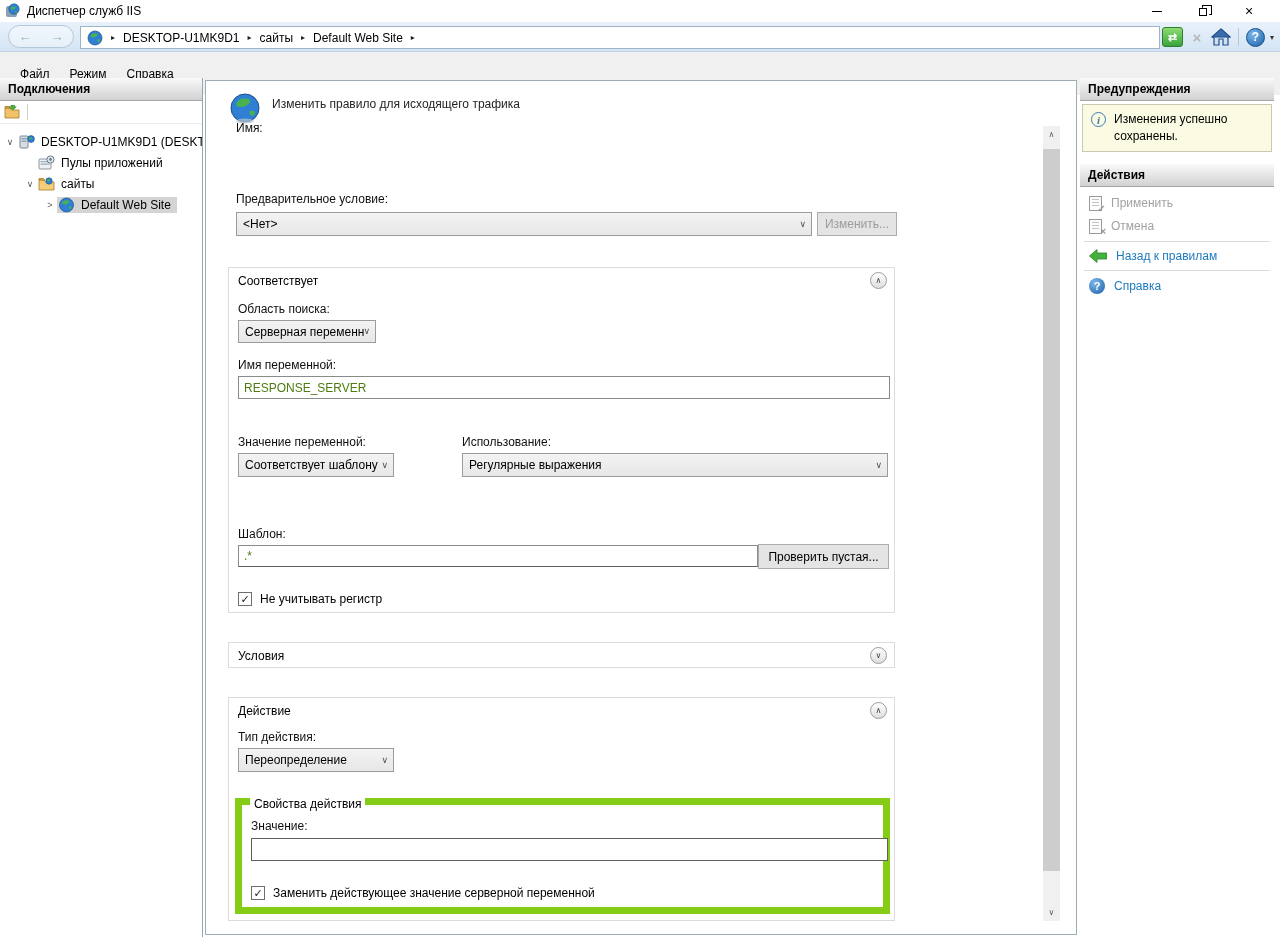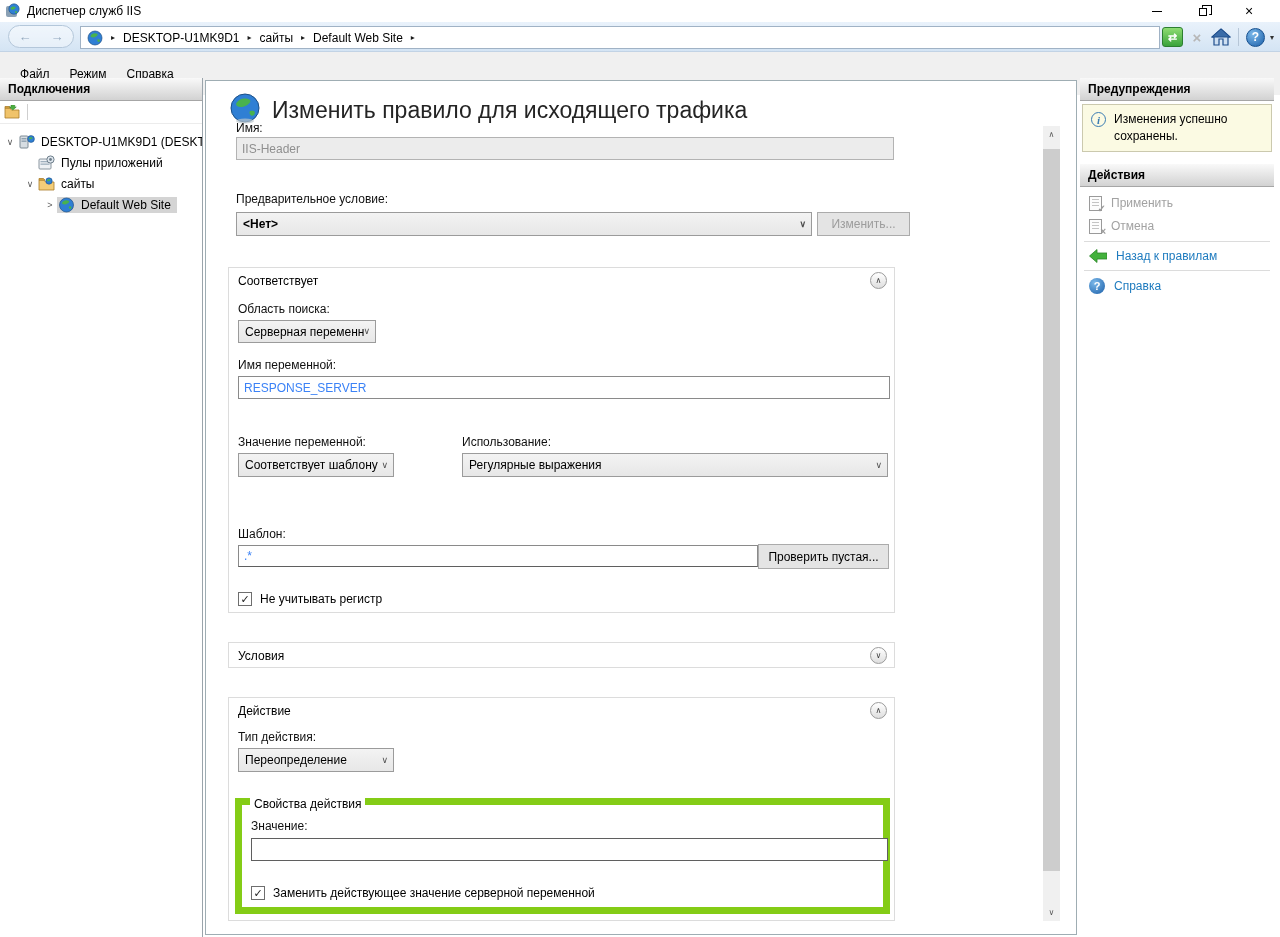--- a/index.html
+++ b/index.html
@@ -46,23 +46,23 @@
   .trow { height:21px; display:flex; align-items:center; white-space:nowrap; overflow:hidden; }
   .texp { width:14px; text-align:center; color:#5a5a5a; font-size:9px; flex:none; }
   .tico { width:17px; height:16px; margin:0 4px 0 1px; flex:none; }
   .tlabel { padding:1px 2px; }
   .tsel { display:flex; align-items:center; background:#d4d4d4; }
   .tsel .tlabel { padding-right:6px; }
 
   
   .main { position:absolute; top:80px; left:205px; width:872px; height:855px; background:#fff; border:1px solid #9fadb3; }
   .main-globe { position:absolute; left:22px; top:11px; width:34px; height:34px; }
-  .page-title { position:absolute; left:66px; top:16px; font-size:23px; color:#242424; }
+  .page-title { position:absolute; left:66px; top:16px; font-size:12px; color:#242424; }
   .lbl { position:absolute; color:#101010; }
-  .txt { position:absolute; height:23px; border:1px solid #8a8a8a; background:#fff; font:12px "Liberation Sans",sans-serif; padding:0 5px; color:#3b82f6; }
+  .txt { position:absolute; height:23px; border:1px solid #8a8a8a; background:#fff; font:12px "Liberation Sans",sans-serif; padding:0 5px; color:#4d7c0f; }
   .txt.disabled { background:#ececec; border-color:#b3b3b3; color:#8f8f8f; }
   .txt.focused { border-color:#5f5f5f; }
   .sel { position:absolute; height:24px; border:1px solid #9b9b9b; background:linear-gradient(#f3f3f3,#e7e7e7); display:flex; align-items:center; padding:0 18px 0 6px; overflow:hidden; white-space:nowrap; }
   .sel .sel-arrow { position:absolute; right:5px; top:6px; color:#4e4e4e; font-size:9px; }
   .btn { position:absolute; border:1px solid #ababab; background:#e4e4e4; display:flex; align-items:center; justify-content:center; font-size:12px; }
   .btn.disabled { color:#9c9c9c; }
   .sec { position:absolute; left:22px; width:667px; border:1px solid #dcdcdc; background:#fff; }
   .sec-title { position:absolute; left:9px; top:6px; }
   .sec-chev { position:absolute; right:7px; top:4px; width:17px; height:17px; border-radius:50%; border:1px solid #9b9b9b; background:linear-gradient(#ffffff,#dedede); color:#3f3f3f; font-size:8px; display:flex; align-items:center; justify-content:center; }
   .cbrow { position:absolute; display:flex; align-items:center; gap:8px; }
@@ -222,28 +222,27 @@
   <div class="main">
     <svg class="main-globe" viewBox="0 0 34 34">
       <circle cx="17" cy="16" r="14" fill="#2f7fd4" stroke="#1b4f86" stroke-width="1"></circle>
       <path d="M8 12 C10 7 17 5 22 8 C23.6 10.6 19 13.6 16 14.4 C12 15.6 8.2 14.6 8 12Z" fill="#49b24e"></path>
       <path d="M22 19 C26 18 28 19.6 26.2 22.8 C23.6 25.8 20.2 21.6 22 19Z" fill="#49b24e"></path>
       <ellipse cx="17" cy="29" rx="9" ry="2.5" fill="#b9c4cc" opacity="0.7"></ellipse>
     </svg>
     <div class="page-title">Изменить правило для исходящего трафика</div>
 
     <div class="lbl" style="left:30px;top:40px;">Имя:</div>
-    <input class="txt disabled" style="left: 30px; top: 56px; width: 658px;" readonly="" value="IIS-Header">
 
     <div class="lbl" style="left:30px;top:111px;">Предварительное условие:</div>
-    <div class="sel" style="left:30px;top:131px;width:576px;font-weight:bold;">
+    <div class="sel" style="left:30px;top:131px;width:576px;">
       <span>&lt;Нет&gt;</span>
       <span class="sel-arrow">∨</span>
     </div>
-    <div class="btn disabled" style="left:611px;top:131px;width:93px;height:24px;">Изменить...</div>
+    <div class="btn disabled" style="left:611px;top:131px;width:80px;height:24px;">Изменить...</div>
 
     <div class="sec" style="top:186px;height:346px;">
       <span class="sec-title">Соответствует</span>
       <div class="sec-chev">
           <span>∧</span>
         </div>
 
       <div class="lbl" style="left:9px;top:34px;">Область поиска:</div>
       <div class="sel" style="left:9px;top:52px;width:138px;height:23px;">
         <span>Серверная переменн</span>

